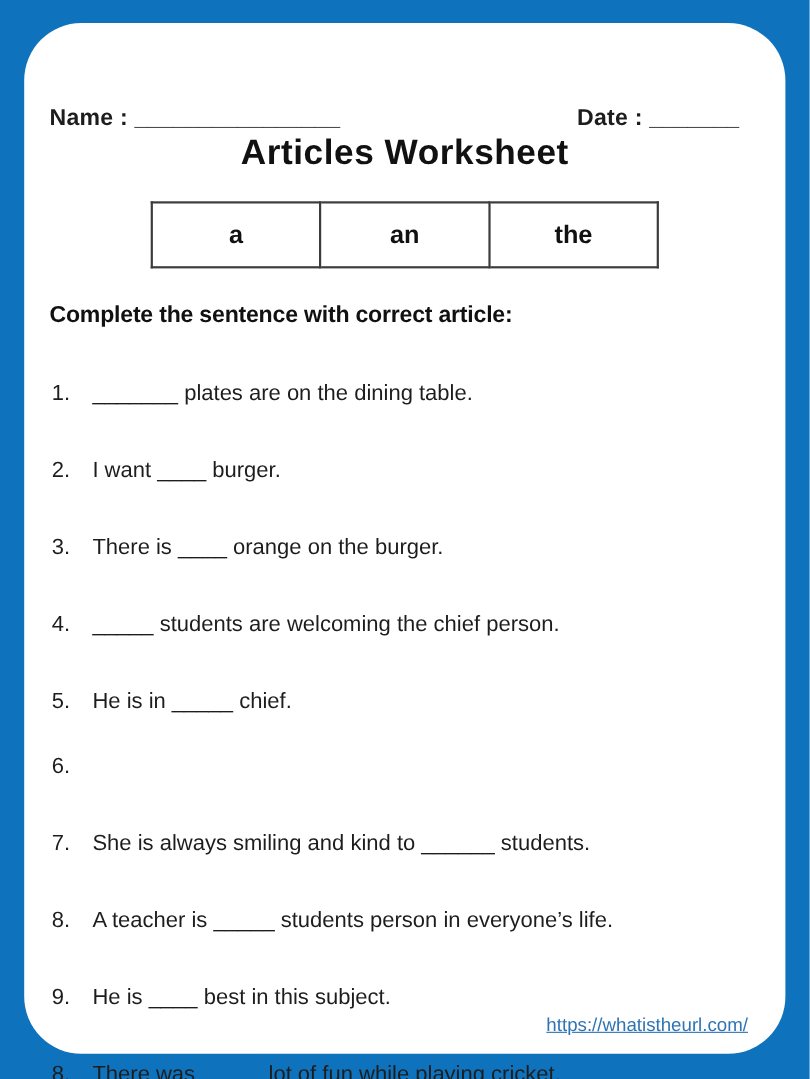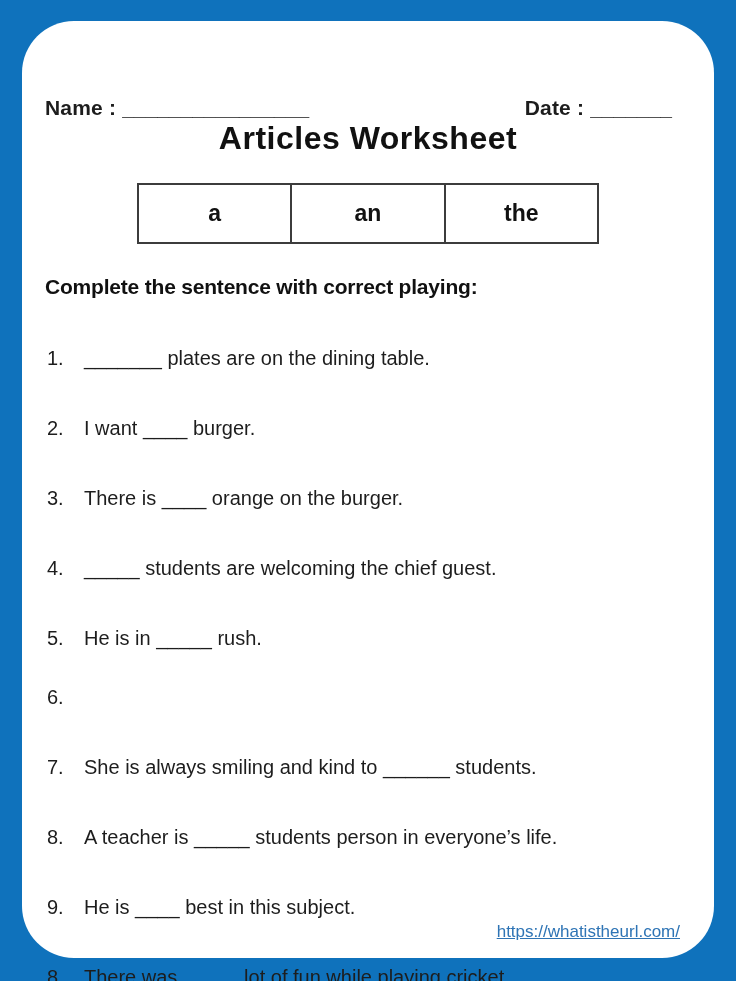--- a/index.html
+++ b/index.html
@@ -116,42 +116,42 @@
   <table class="articles">
     <tbody>
         <tr>
       <td>a</td>
       <td>an</td>
       <td>the</td>
     </tr>
   </tbody>
     </table>
 
-  <div class="instruction">Complete the sentence with correct playing:</div>
+  <div class="instruction">Complete the sentence with correct article:</div>
 
   <div class="questions">
     <div class="q-row">
       <span class="q-num">1.</span>
       <span class="q-text">_______ plates are on the dining table.</span>
     </div>
     <div class="q-row">
       <span class="q-num">2.</span>
       <span class="q-text">I want ____ burger.</span>
     </div>
     <div class="q-row">
       <span class="q-num">3.</span>
       <span class="q-text">There is ____ orange on the burger.</span>
     </div>
     <div class="q-row">
       <span class="q-num">4.</span>
-      <span class="q-text">_____ students are welcoming the chief guest.</span>
+      <span class="q-text">_____ students are welcoming the chief person.</span>
     </div>
     <div class="q-row">
       <span class="q-num">5.</span>
-      <span class="q-text">He is in _____ rush.</span>
+      <span class="q-text">He is in _____ chief.</span>
     </div>
     <div class="q-row">
       <span class="q-num">6.</span>
     </div>
     <div class="q-row">
       <span class="q-num">7.</span>
       <span class="q-text">She is always smiling and kind to ______ students.</span>
     </div>
     <div class="q-row">
       <span class="q-num">8.</span>

